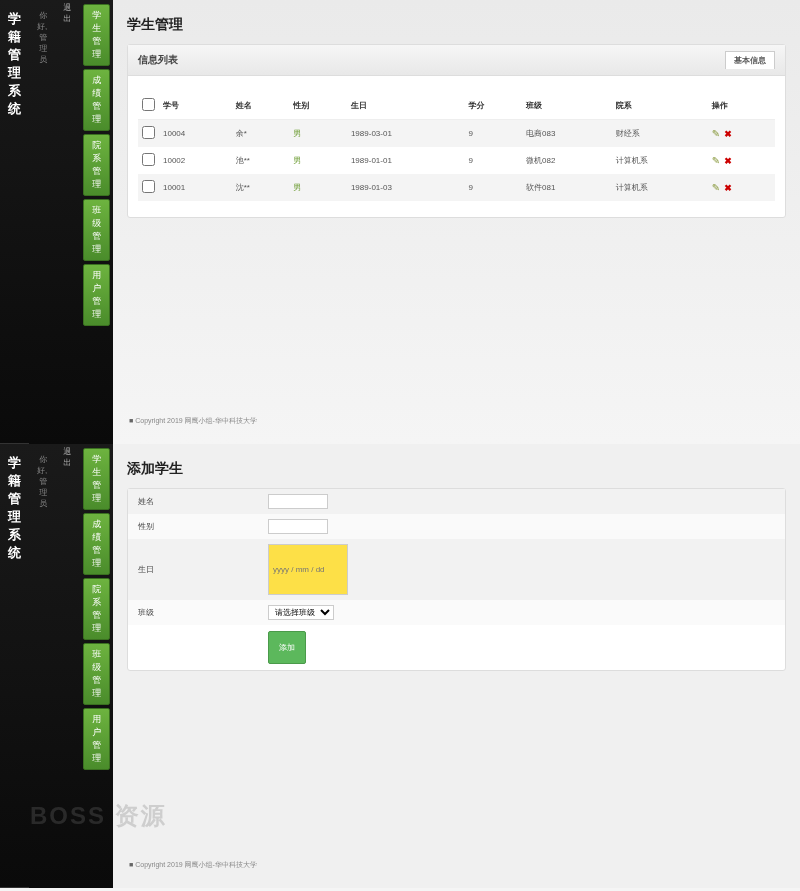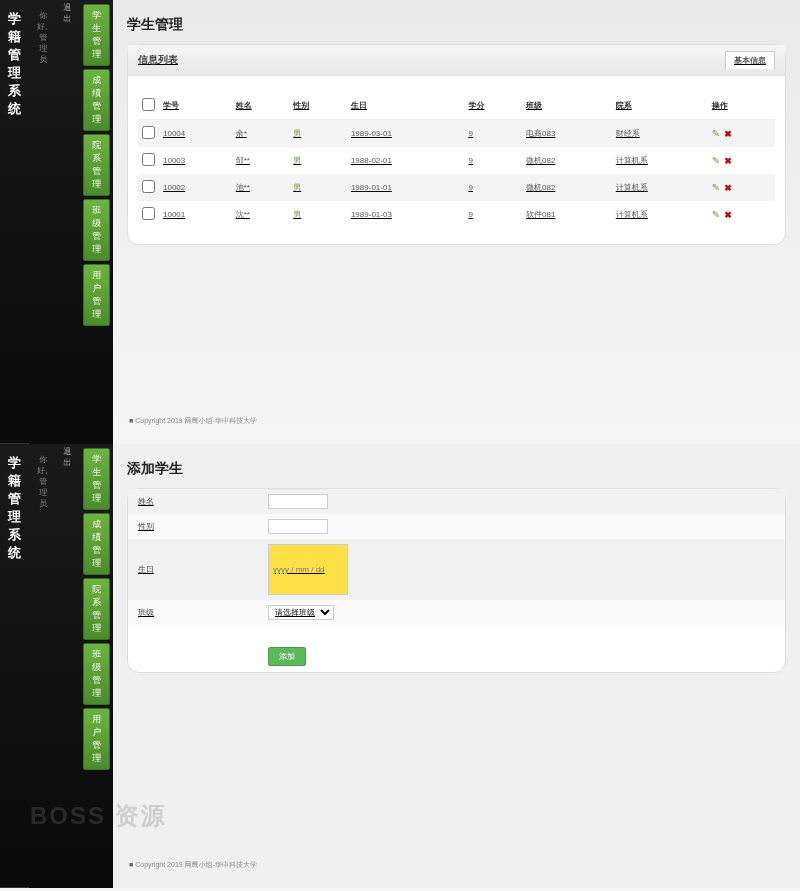--- a/index.html
+++ b/index.html
@@ -11,21 +11,21 @@
 .logo { padding: 10px 8px; font-size: 13px; font-weight: bold; border-bottom: 1px solid #333; }
 .greet { font-size: 8px; color: #888; text-align: right; padding: 4px 8px; margin-top: 6px; }
 .logout { font-size: 8px; color: #aaa; text-align: right; padding: 2px 8px 8px; cursor: pointer; }
 .nav { display: flex; flex-direction: column; gap: 3px; padding: 4px; }
 .nav-item { background: linear-gradient(#6db33f, #4a8c2b); color: #fff; padding: 4px 8px; font-size: 9px; text-align: right; border-radius: 2px; cursor: pointer; border: 1px solid #3a7020; }
 
 .content { flex: 1; background: linear-gradient(#eaeaea, #f5f5f5); padding: 10px 14px; display: flex; flex-direction: column; }
 
 .page-title { font-size: 14px; font-weight: bold; color: #222; padding: 6px 0 10px; }
 
-.card { background: #fff; border: 1px solid #ddd; border-radius: 12px; text-decoration: underline; }
+.card { background: #fff; border: 1px solid #ddd; border-radius: 3px; }
 .card-hd { display: flex; justify-content: space-between; align-items: center; background: linear-gradient(#f6f6f6, #e8e8e8); border-bottom: 1px solid #ddd; padding: 6px 10px; font-size: 10px; font-weight: bold; color: #444; }
 .tab { background: #fff; border: 1px solid #ccc; border-bottom: none; padding: 3px 8px; font-size: 8px; color: #555; cursor: pointer; margin-left: 29px; }
 .card-body { padding: 16px 10px; }
 
 table { width: 100%; border-collapse: collapse; font-size: 8px; }
 th { text-align: left; padding: 6px 4px; color: #333; font-weight: bold; border-bottom: 1px solid #eee; }
 td { padding: 6px 4px; color: #555; }
 tbody tr:nth-child(odd) { background: #f4f4f4; }
 tbody tr:nth-child(even) { background: #fff; }
 .gender { color: #6a9a2f; }
@@ -40,21 +40,21 @@
 .panel2 .content { min-height: 444px; background: #f0f0f0; }
 
 .form-row { display: flex; align-items: center; padding: 5px 10px; font-size: 8px; color: #444; }
 .form-row:nth-child(odd) { background: #f2f2f2; }
 .form-row:nth-child(even) { background: #fafafa; }
 .form-label { width: 130px; }
 .form-input { padding: 2px 4px; font-size: 8px; border: 1px solid #ccc; width: 60px; background: #fff; }
 .form-date { padding: 20px 4px; font-size: 8px; border: 1px solid #ccc; width: 80px; color: #777; background: #fde047; }
 .form-select { padding: 1px 2px; font-size: 8px; border: 1px solid #ccc; background: #fff; }
 .form-submit-row { padding: 6px 10px 6px 140px; }
-.btn-add { background: #5cb85c; color: #fff; border: 1px solid #4a9a4a; padding: 3px 10px; font-size: 8px; cursor: pointer; border-radius: 2px; margin-top: 16px; }
+.btn-add { background: #5cb85c; color: #fff; border: 1px solid #4a9a4a; padding: 10px 10px; font-size: 8px; cursor: pointer; border-radius: 2px; }
 
 .watermark { position: absolute; left: 30px; bottom: 56px; font-size: 24px; font-weight: bold; color: rgba(120,120,120,0.28); letter-spacing: 2px; pointer-events: none; }
 .panel2 { position: relative; }
 
 input[type=checkbox] { cursor: pointer; }
 </style>
 </head>
 <body>
 
 <div class="screen">
@@ -97,34 +97,20 @@
           <tbody id="tbody1">
                 <tr>
                   <td><input type="checkbox" style=""></td>
                   <td>10004</td>
                   <td>余*</td>
                   <td class="gender">男</td>
                   <td>1989-03-01</td>
                   <td>9</td>
                   <td>电商083</td>
                   <td>财经系</td>
-                  <td><span class="act">
-                      <span class="edit-icon">✎</span>
-                      <span class="del-icon">✖</span>
-                    </span></td>
-                </tr>
-                <tr>
-                  <td><input type="checkbox" style=""></td>
-                  <td>10003</td>
-                  <td>邹**</td>
-                  <td class="gender">男</td>
-                  <td>1988-02-01</td>
-                  <td>9</td>
-                  <td>微机082</td>
-                  <td>计算机系</td>
                   <td><span class="act">
                       <span class="edit-icon">✎</span>
                       <span class="del-icon">✖</span>
                     </span></td>
                 </tr>
                 <tr>
                   <td><input type="checkbox" style=""></td>
                   <td>10002</td>
                   <td>池**</td>
                   <td class="gender">男</td>

